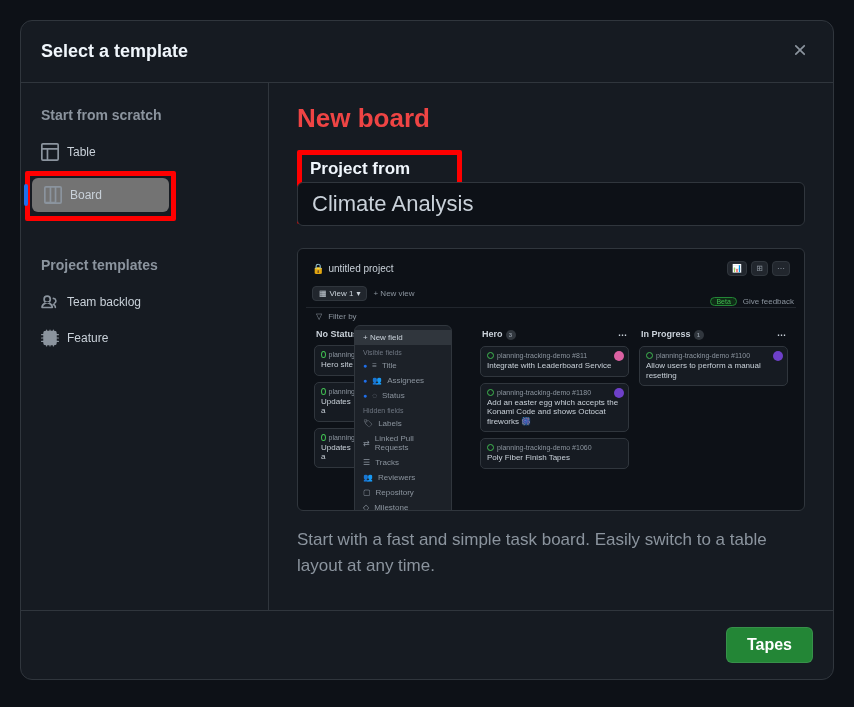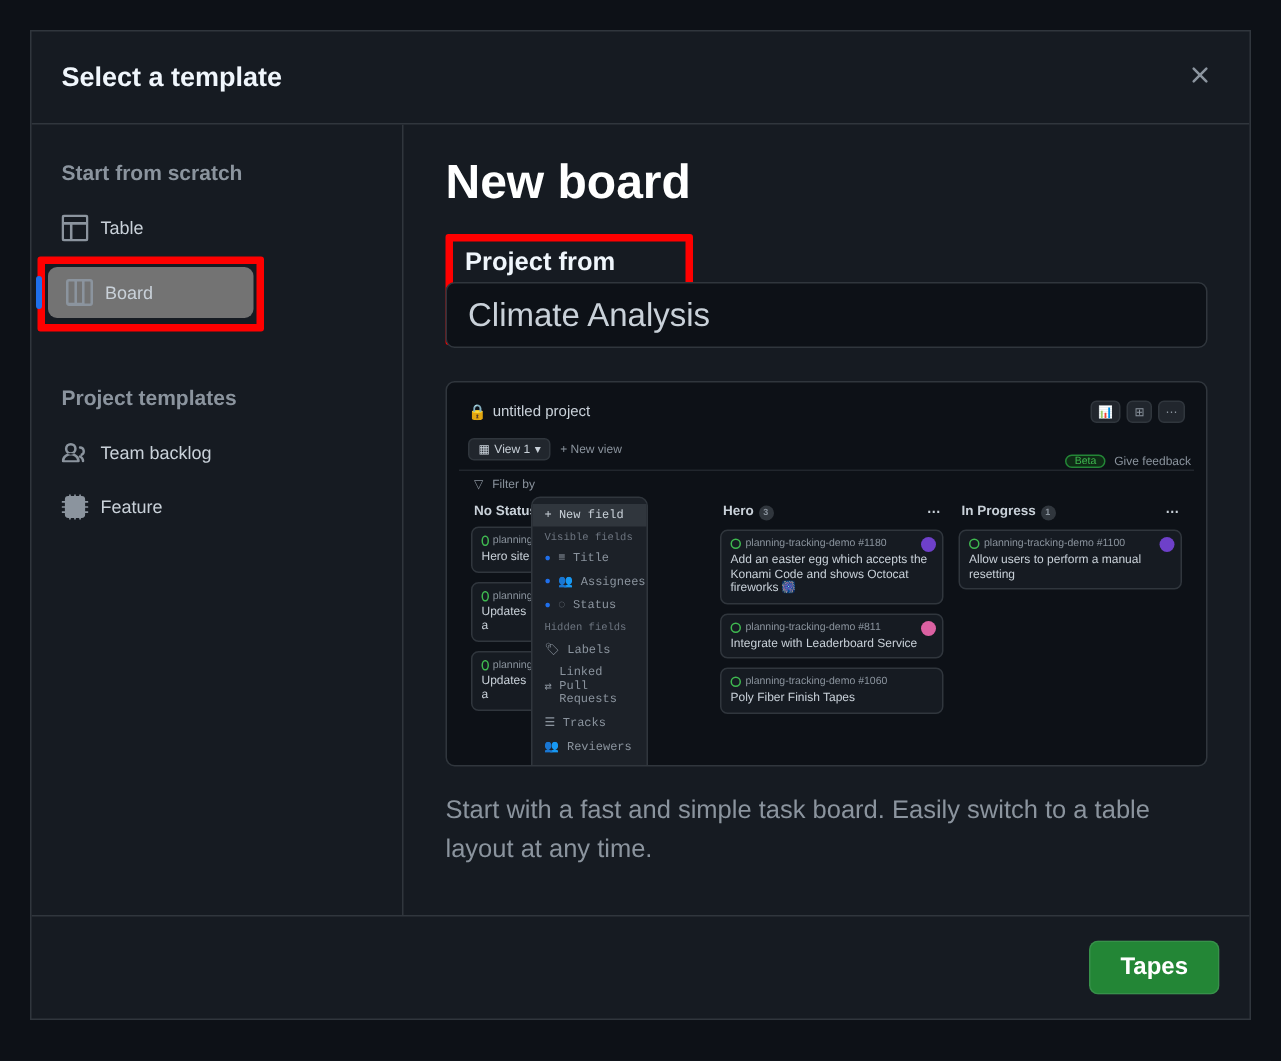--- a/index.html
+++ b/index.html
@@ -7,21 +7,21 @@
       background: #0d1117;
       font-family: -apple-system, BlinkMacSystemFont, "Segoe UI", Helvetica, Arial, sans-serif;
       color: #c9d1d9;
       width: 854px;
       height: 707px;
       overflow: hidden;
     }
     .modal {
       background: #161b22;
       border: 1px solid #30363d;
-      border-radius: 0;
+      border-radius: 12px;
       margin: 20px;
       height: 660px;
       display: flex;
       flex-direction: column;
       overflow: hidden;
     }
     .modal-header {
       display: flex;
       justify-content: space-between;
       align-items: center;
@@ -96,23 +96,23 @@
       margin-top: 28px;
     }
     .main {
       flex: 1;
       padding: 20px 28px;
       display: flex;
       flex-direction: column;
       overflow: hidden;
     }
     .page-title {
-      font-size: 32px;
+      font-size: 26px;
       font-weight: 600;
-      color: #ffffff;
+      color: #ef4444;
       margin-bottom: 16px;
     }
     .field-label {
       font-size: 17px;
       font-weight: 600;
       color: #f0f6fc;
       margin-bottom: 8px;
     }
     .text-input {
       width: 100%;
@@ -277,28 +277,27 @@
       width:10px;height:10px;border-radius:50%;
       background:#6e40c9;
       position:absolute;
       top:4px;right:4px;
     }
     .pv-avatar.b { background:#db61a2;}
     .pv-dropdown {
       position: absolute;
       left: 48px;
       top: 0;
-      width: 78px;
+      width: 98px;
       background: #1c2128;
       border: 1px solid #30363d;
       border-radius: 6px;
       padding: 4px 0;
       font-size: 8px;
       z-index: 5;
-      font-family: Liberation Mono, monospace;
     }
     .pv-dd-item {
       padding: 3px 8px;
       display:flex;
       align-items:center;
       gap:5px;
       color:#8b949e;
     }
     .pv-dd-item.hl { background:#30363d; color:#c9d1d9;}
     .pv-dd-heading {
@@ -517,34 +516,34 @@
               <div class="pv-card-title">Updates a</div>
             </div>
           </div>
           <div style="width:98px;"></div>
           <div class="pv-col">
             <div class="pv-col-header">
                 <span><span>Hero</span><span class="pv-badge">3</span></span>
                 <span>⋯</span>
               </div>
             <div class="pv-card">
+              <div class="pv-avatar b"></div>
+              <div class="pv-card-top">
+                  <span class="pv-open-dot"></span>
+                  <span>planning-tracking-demo #811</span>
+                </div>
+              <div class="pv-card-title">Integrate with Leaderboard Service</div>
+            </div>
+            <div class="pv-card">
               <div class="pv-avatar"></div>
               <div class="pv-card-top">
                   <span class="pv-open-dot"></span>
                   <span>planning-tracking-demo #1180</span>
                 </div>
               <div class="pv-card-title">Add an easter egg which accepts the Konami Code and shows Octocat fireworks 🎆</div>
-            </div>
-            <div class="pv-card">
-              <div class="pv-avatar b"></div>
-              <div class="pv-card-top">
-                  <span class="pv-open-dot"></span>
-                  <span>planning-tracking-demo #811</span>
-                </div>
-              <div class="pv-card-title">Integrate with Leaderboard Service</div>
             </div>
             <div class="pv-card">
               <div class="pv-card-top">
                   <span class="pv-open-dot"></span>
                   <span>planning-tracking-demo #1060</span>
                 </div>
               <div class="pv-card-title">Poly Fiber Finish Tapes</div>
             </div>
           </div>
           <div class="pv-col">

